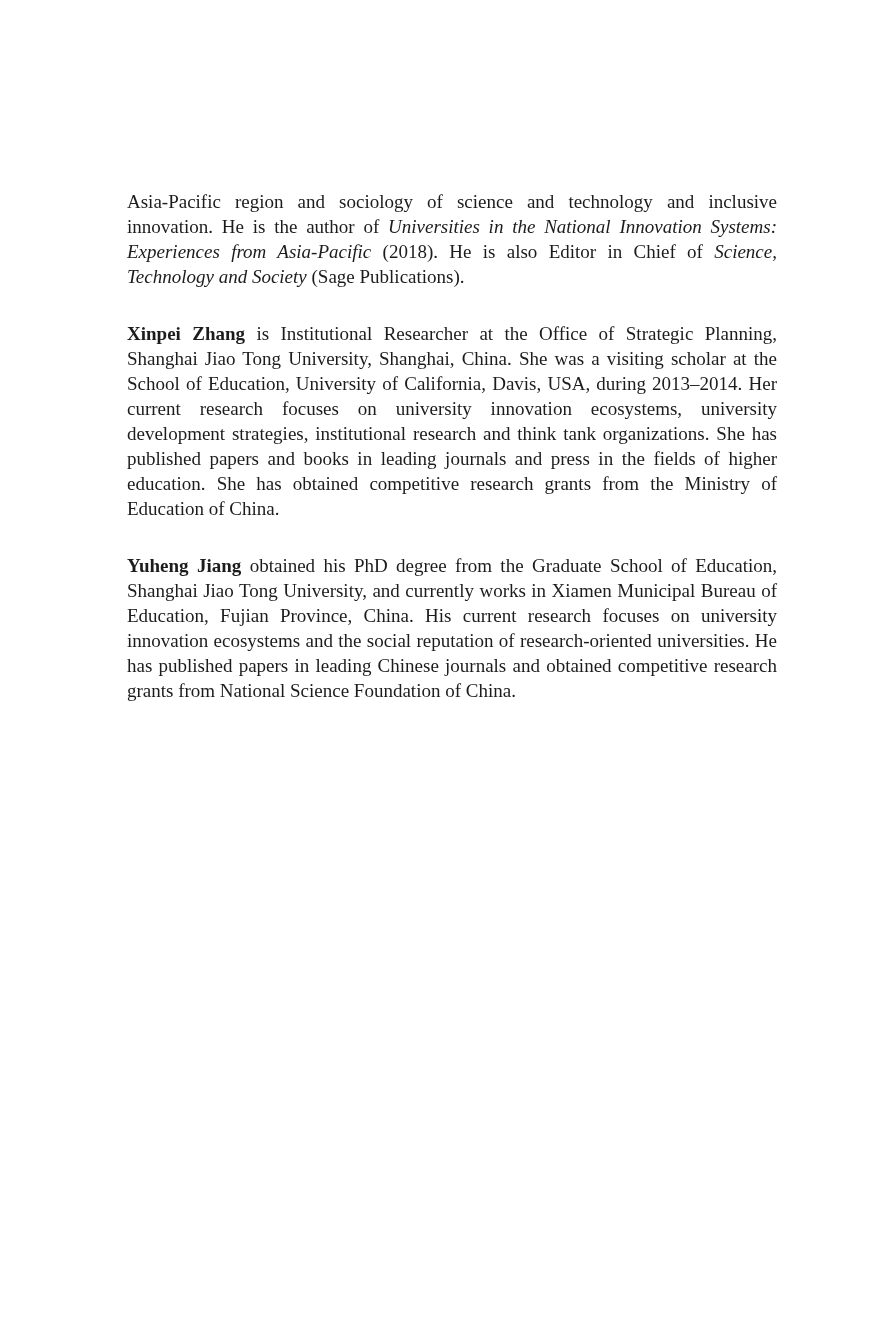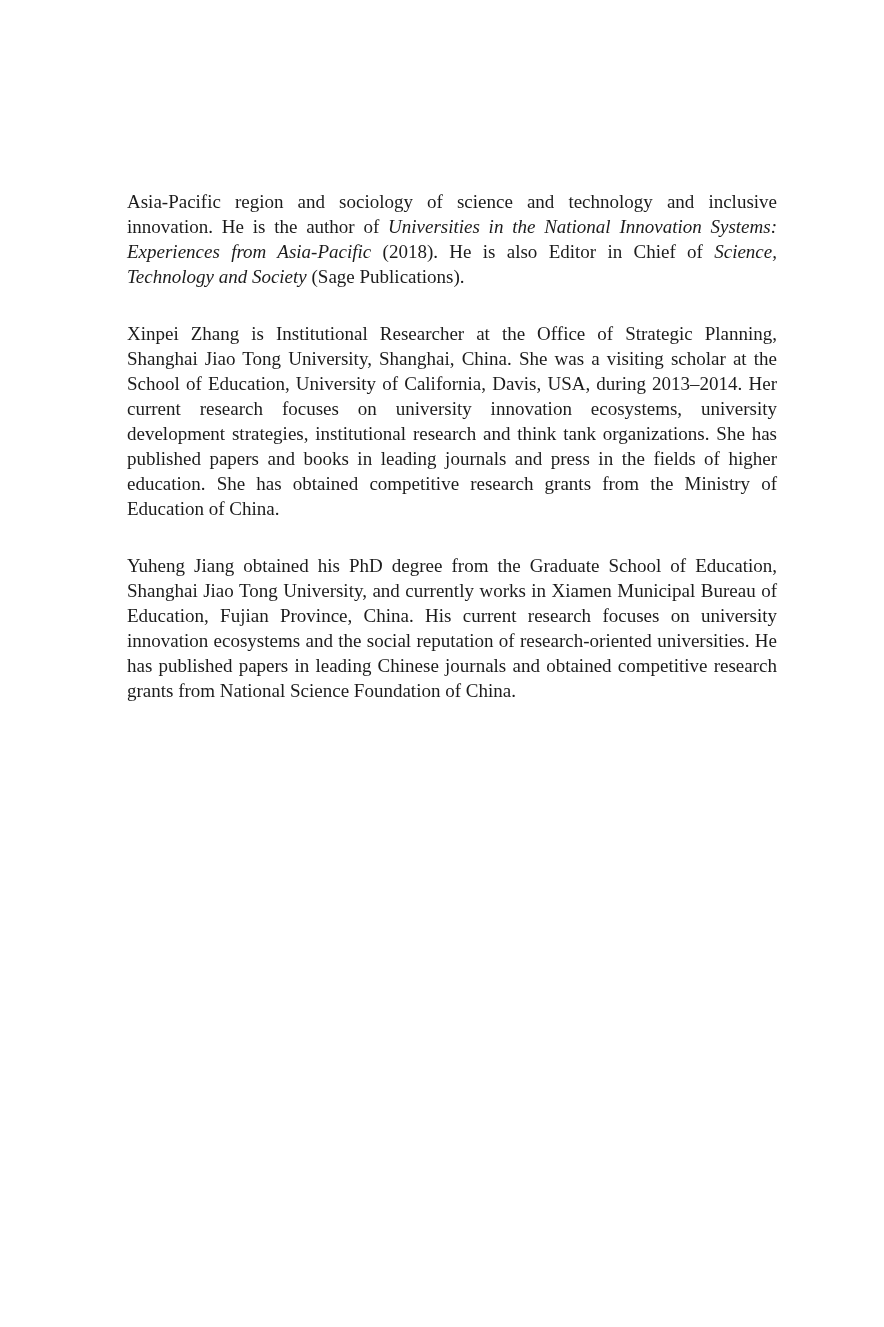--- a/index.html
+++ b/index.html
@@ -25,21 +25,21 @@
     color: #1c1c1c;
     text-align: justify;
     text-justify: inter-word;
   }
   .para {
     margin: 0 0 32px 0;
     padding: 0;
   }
   .run { white-space: pre-wrap; }
   .run.normal { font-weight: normal; font-style: normal; }
-  .run.bold   { font-weight: normal;   font-style: normal; }
+  .run.bold   { font-weight: bold;   font-style: normal; }
   .run.italic { font-weight: normal; font-style: italic; }
 </style>
 </head>
 <body>
 
 <div class="page">
   <div class="text-block">
       <p class="para"><span class="run normal">Asia-Pacific region and sociology of science and technology and inclusive innovation. He is the author of </span><span class="run italic">Universities in the National Innovation Systems: Experiences from Asia-Pacific</span><span class="run normal"> (2018). He is also Editor in Chief of </span><span class="run italic">Science, Technology and Society</span><span class="run normal"> (Sage Publications).</span></p>
       <p class="para"><span class="run bold">Xinpei Zhang</span><span class="run normal"> is Institutional Researcher at the Office of Strategic Planning, Shanghai Jiao Tong University, Shanghai, China. She was a visiting scholar at the School of Education, University of California, Davis, USA, during 2013–2014. Her current research focuses on university innovation ecosystems, university development strategies, institutional research and think tank organizations. She has published papers and books in leading journals and press in the fields of higher education. She has obtained competitive research grants from the Ministry of Education of China.</span></p>
       <p class="para"><span class="run bold">Yuheng Jiang</span><span class="run normal"> obtained his PhD degree from the Graduate School of Education, Shanghai Jiao Tong University, and currently works in Xiamen Municipal Bureau of Education, Fujian Province, China. His current research focuses on university innovation ecosystems and the social reputation of research-oriented universities. He has published papers in leading Chinese journals and obtained competitive research grants from National Science Foundation of China.</span></p>

